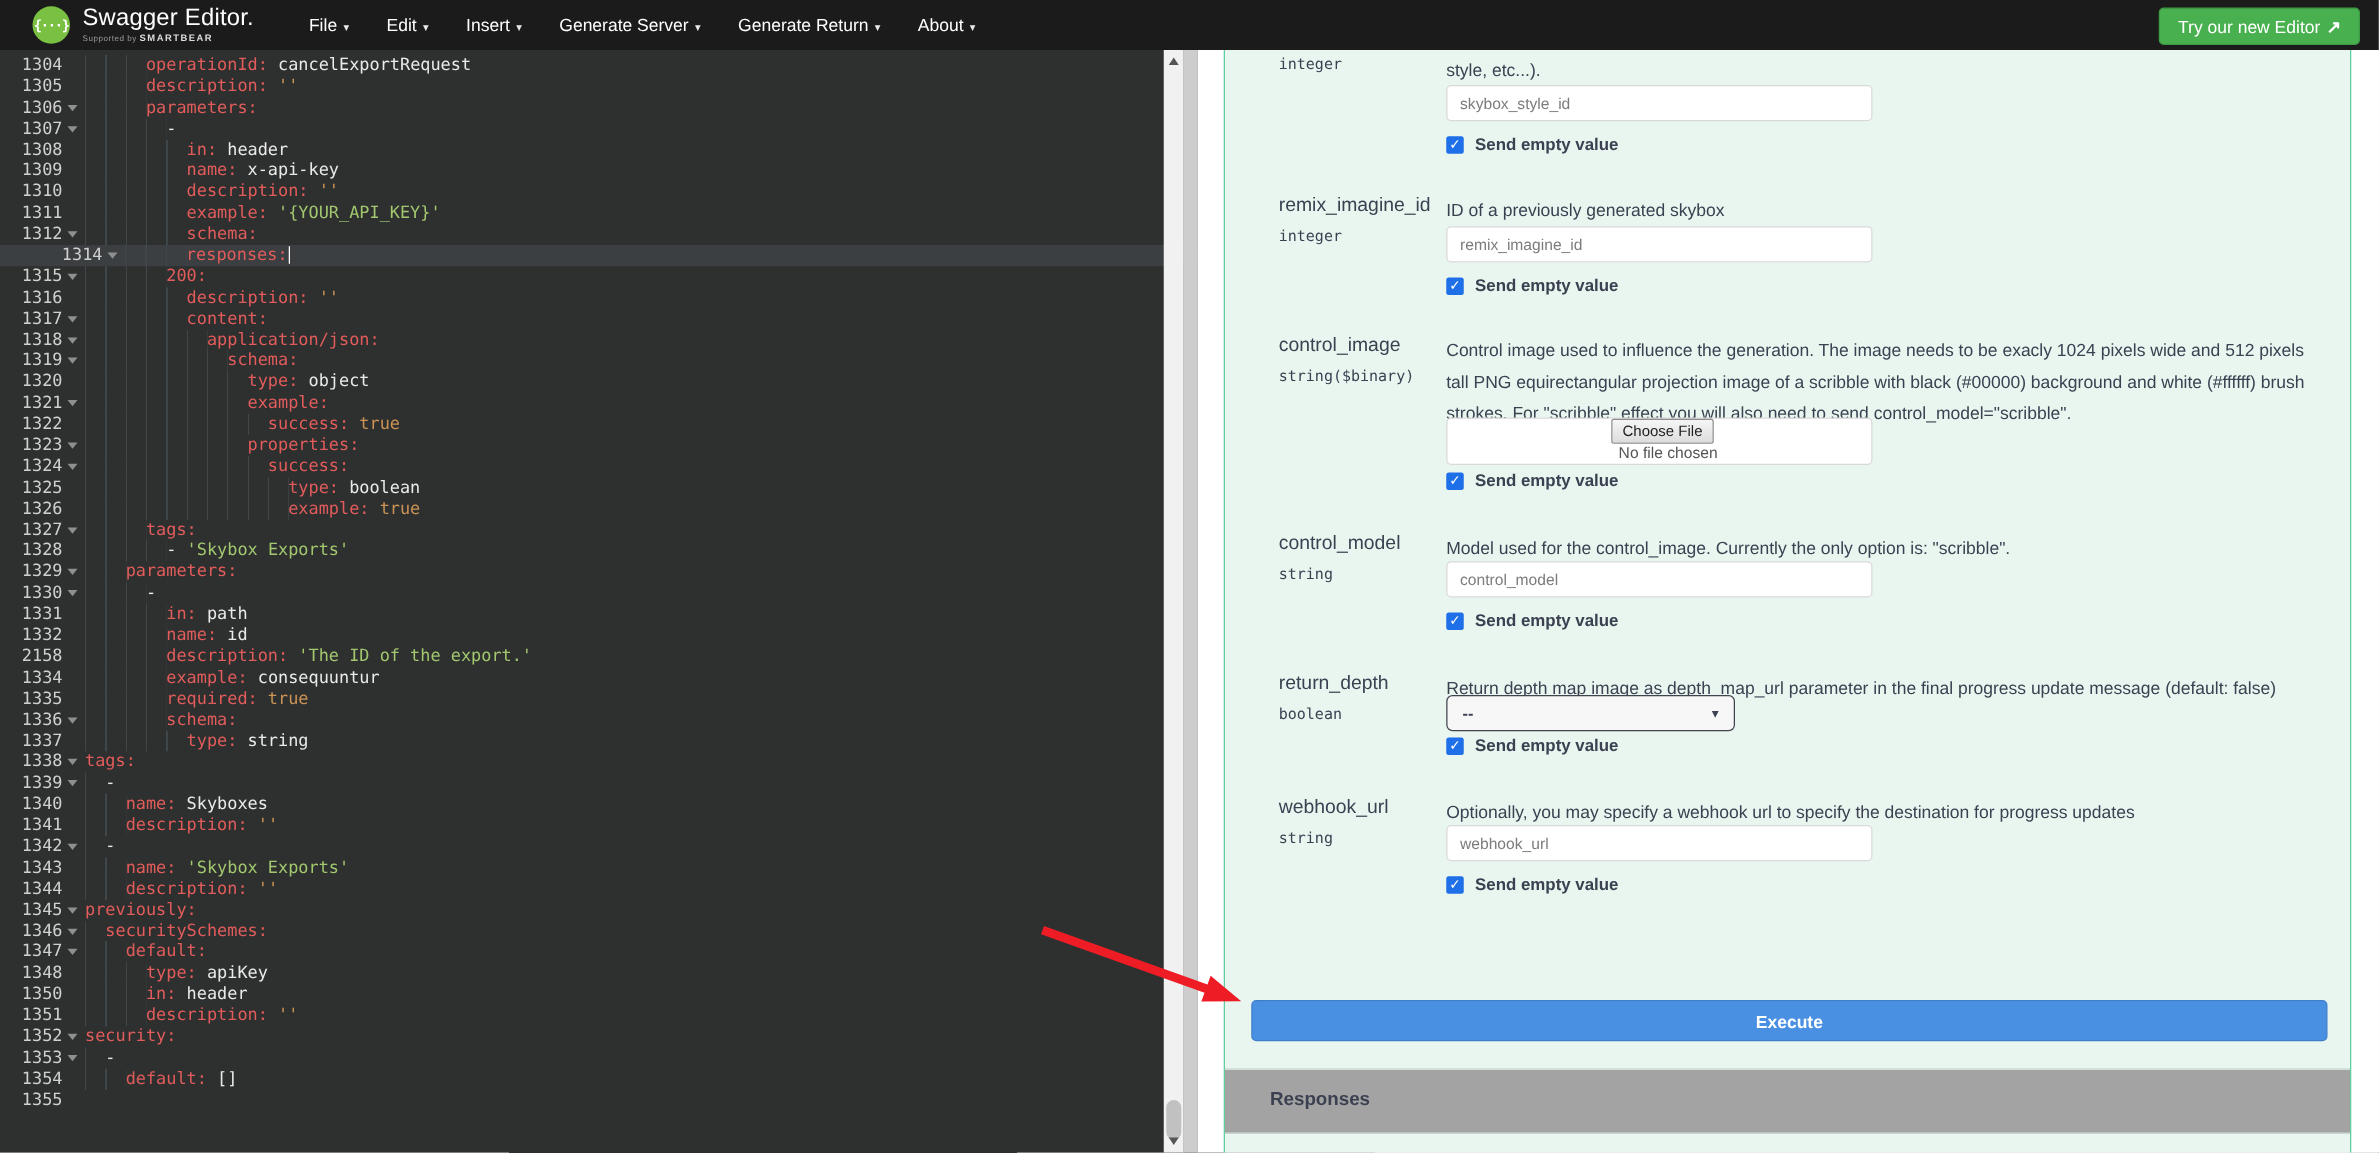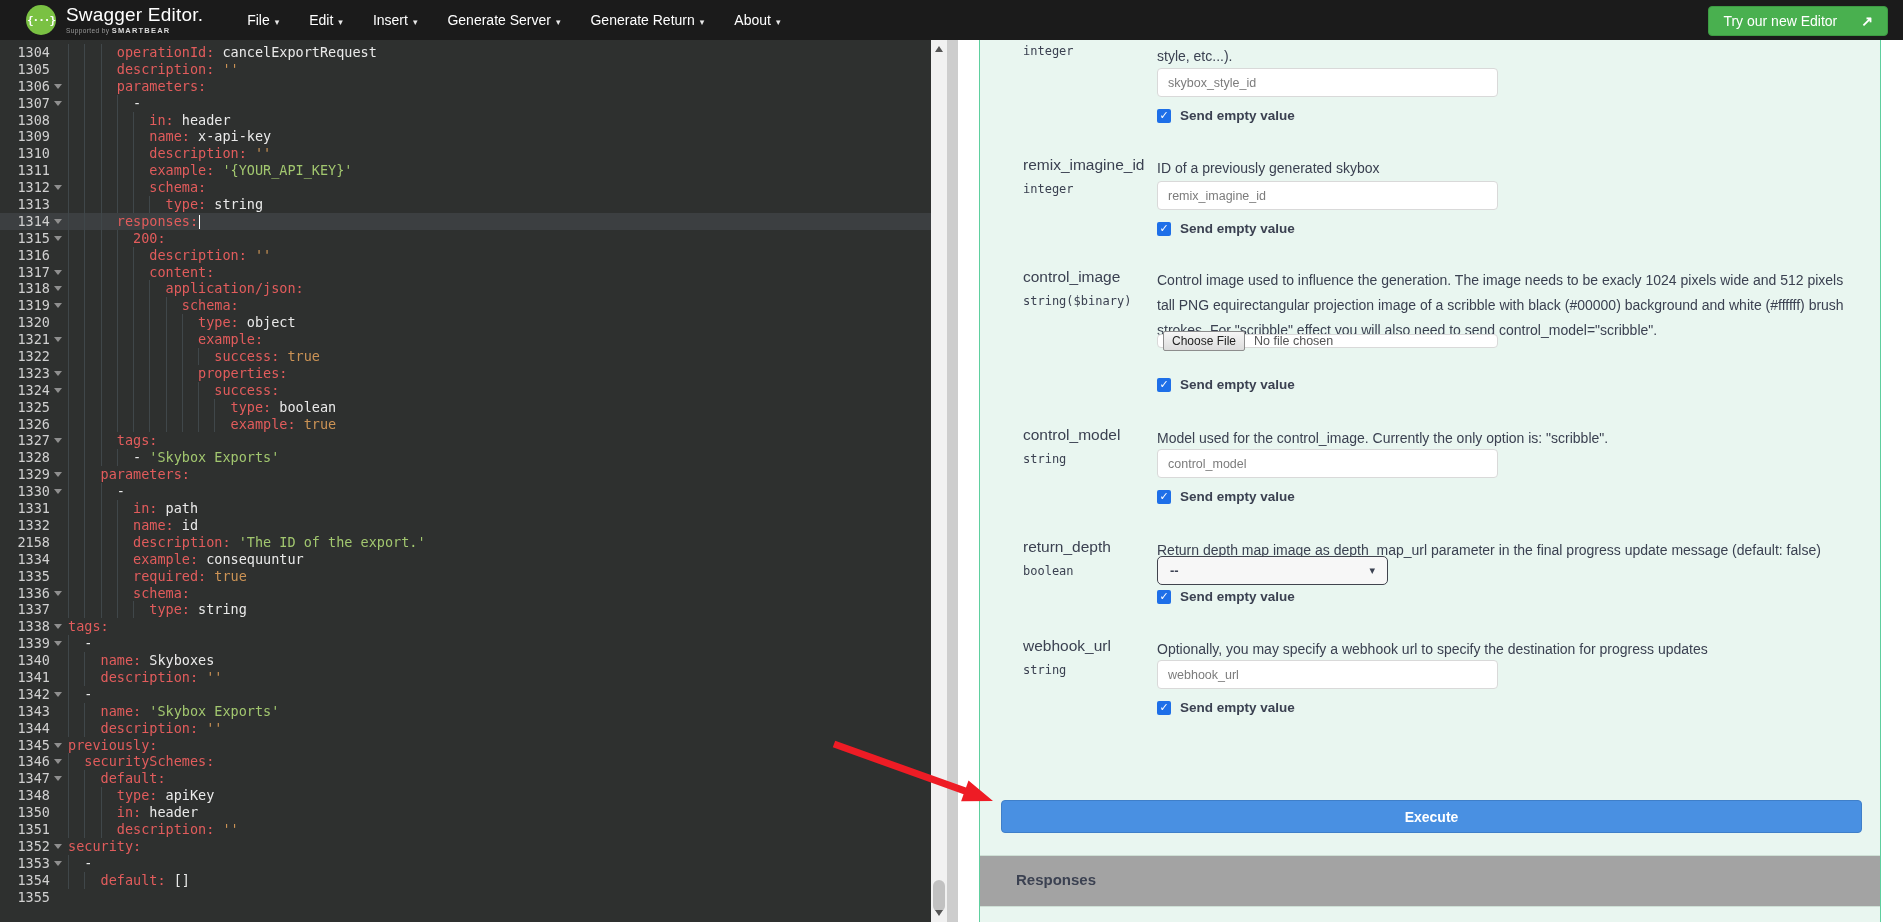--- a/index.html
+++ b/index.html
@@ -15,28 +15,28 @@
                  font-family:"DejaVu Sans Mono", monospace; font-size:11px; font-weight:bold; letter-spacing:-1px; }
   .brand { margin-left:10px; }
   .brand-title { color:#fff; font-size:19px; font-weight:400; letter-spacing:.2px; line-height:19px; }
   .brand-sub { font-size:6.5px; color:#9a9a9a; margin-top:2px; letter-spacing:.4px; }
   .brand-sub b { color:#dcdcdc; font-size:7.5px; letter-spacing:1.2px; }
   .menus { display:flex; margin-left:44px; gap:30px; }
   .menu-item { color:#fff; font-size:14px; cursor:pointer; white-space:nowrap; }
   .menu-item .caret { font-size:9px; margin-left:5px; color:#e8e8e8; }
   .cta { position:absolute; right:15px; top:6px; height:30px; padding:0 14px; background:#49b04f;
          border:1px solid #3d9b43; border-radius:4px; color:#fff; font-size:14px;
-         display:flex; align-items:center; gap:24px; cursor:pointer; }
+         display:flex; align-items:center; gap:5px; cursor:pointer; }
 
   
   .editor { position:absolute; left:0; top:40px; width:1100px; height:882px; background:#2e302f;
             overflow:hidden; font-family:"DejaVu Sans Mono", monospace; font-size:13.5px; }
   .elines { position:absolute; left:0; top:4px; width:100%; }
   .eline { height:16.9px; line-height:16.9px; white-space:pre; position:relative; }
-  .eline.cur { background:#3c3f41; }
+  .eline.cur { background:#3c3f41;padding-left:32px; }
   .ln { display:inline-block; width:50px; text-align:right; color:#d0d0d0; vertical-align:top; }
   .foldbox { display:inline-block; width:18px; vertical-align:top; position:relative; }
   .fold-tri { position:absolute; left:4px; top:6px; width:0; height:0;
               border-left:4px solid transparent; border-right:4px solid transparent;
               border-top:5px solid #8f8f8f; }
   .codeln { display:inline-block; vertical-align:top; }
   .ind { display:inline-block; height:16.9px; vertical-align:top;
          background:repeating-linear-gradient(to right, #40474a 0 1px, transparent 1px 2ch); }
   .tk { color:#e25c5c; } .tw { color:#eaeaea; } .ts { color:#a2c76f; } .to { color:#cc9355; }
   .cursor { display:inline-block; width:1px; height:14px; background:#ffffff; vertical-align:middle; margin-left:1px; }
@@ -60,22 +60,22 @@
   .pr1 .ptype { top:0; }
   .pcol { position:absolute; left:134px; right:0; top:0; }
   .pdesc { font-size:14px; color:#3b4151; line-height:25px; }
   .pctl { position:absolute; left:0; }
   .ctl-pr1{top:24px;} .ctl-pr2{top:25px;} .ctl-pr3{top:66px;} .ctl-pr4{top:23px;} .ctl-pr5{top:18px;} .ctl-pr6{top:23px;}
   .cbrow { position:absolute; left:0; display:flex; align-items:center; gap:9px; }
   .cb-pr1{top:64px;} .cb-pr2{top:65px;} .cb-pr3{top:109px;} .cb-pr4{top:63px;} .cb-pr5{top:51px;} .cb-pr6{top:63px;}
   .pinput { width:341px; height:29px; border:1px solid #d9d9d9; border-radius:4px; background:#fff;
             font-size:12.5px; padding:0 10px; color:#3b4151; outline:none; font-family:"Liberation Sans",sans-serif;}
   .pinput::placeholder { color:#7c7c7c; }
-  .filebox { width:341px; height:14px; border:1px solid #d9d9d9; border-radius:4px; background:#fff;
-             display:flex; align-items:center; padding-left:5px; }
+  .filebox { width:341px; height:38px; border:1px solid #d9d9d9; border-radius:4px; background:#fff;
+             display:flex; align-items:center; padding-left:5px;flex-direction:column; }
   .filebtn { height:20px; padding:0 8px; font-size:12px; color:#222; background:linear-gradient(#f6f6f6,#dddddd);
              border:1px solid #8d8d8d; border-radius:2px; display:flex; align-items:center; cursor:pointer; }
   .filetxt { font-size:12.5px; color:#545454; margin-left:9px; }
   .pselect { width:231px; height:29px; border:1.5px solid #41444e; border-radius:5px; background:#f7f7f7;
              display:flex; align-items:center; font-size:13px; font-weight:bold; color:#3b4151;
              padding:0 12px; justify-content:space-between; cursor:pointer; }
   .pselect .chev { font-size:11px; font-weight:normal; }
   .cbox { width:14px; height:14px; background:#1e6fe8; border-radius:2px; color:#fff; font-size:11px;
           display:flex; align-items:center; justify-content:center; cursor:pointer; }
   .cblabel { font-size:13.5px; font-weight:bold; color:#3b4151; }
@@ -121,21 +121,20 @@
   <div class="elines">
       <div class="eline"><span class="ln">1304</span><span class="foldbox"></span><span class="codeln"><span class="ind" style="width: 6ch;"></span><span class="tk">operationId:</span><span class="tw"> cancelExportRequest</span></span></div>
       <div class="eline"><span class="ln">1305</span><span class="foldbox"></span><span class="codeln"><span class="ind" style="width: 6ch;"></span><span class="tk">description:</span><span class="to"> ''</span></span></div>
       <div class="eline"><span class="ln">1306</span><span class="foldbox"><span class="fold-tri"></span></span><span class="codeln"><span class="ind" style="width: 6ch;"></span><span class="tk">parameters:</span></span></div>
       <div class="eline"><span class="ln">1307</span><span class="foldbox"><span class="fold-tri"></span></span><span class="codeln"><span class="ind" style="width: 8ch;"></span><span class="tw">-</span></span></div>
       <div class="eline"><span class="ln">1308</span><span class="foldbox"></span><span class="codeln"><span class="ind" style="width: 10ch;"></span><span class="tk">in:</span><span class="tw"> header</span></span></div>
       <div class="eline"><span class="ln">1309</span><span class="foldbox"></span><span class="codeln"><span class="ind" style="width: 10ch;"></span><span class="tk">name:</span><span class="tw"> x-api-key</span></span></div>
       <div class="eline"><span class="ln">1310</span><span class="foldbox"></span><span class="codeln"><span class="ind" style="width: 10ch;"></span><span class="tk">description:</span><span class="to"> ''</span></span></div>
       <div class="eline"><span class="ln">1311</span><span class="foldbox"></span><span class="codeln"><span class="ind" style="width: 10ch;"></span><span class="tk">example:</span><span class="ts"> '{YOUR_API_KEY}'</span></span></div>
       <div class="eline"><span class="ln">1312</span><span class="foldbox"><span class="fold-tri"></span></span><span class="codeln"><span class="ind" style="width: 10ch;"></span><span class="tk">schema:</span></span></div>
-      <div class="eline"><span class="ln">1313</span><span class="foldbox"></span><span class="codeln"><span class="ind" style="width: 12ch;"></span><span class="tk">type:</span><span class="tw"> string</span></span></div>
       <div class="eline cur"><span class="ln">1314</span><span class="foldbox"><span class="fold-tri"></span></span><span class="codeln"><span class="ind" style="width: 6ch;"></span><span class="tk">responses:</span><span class="cursor"></span></span></div>
       <div class="eline"><span class="ln">1315</span><span class="foldbox"><span class="fold-tri"></span></span><span class="codeln"><span class="ind" style="width: 8ch;"></span><span class="tk">200:</span></span></div>
       <div class="eline"><span class="ln">1316</span><span class="foldbox"></span><span class="codeln"><span class="ind" style="width: 10ch;"></span><span class="tk">description:</span><span class="to"> ''</span></span></div>
       <div class="eline"><span class="ln">1317</span><span class="foldbox"><span class="fold-tri"></span></span><span class="codeln"><span class="ind" style="width: 10ch;"></span><span class="tk">content:</span></span></div>
       <div class="eline"><span class="ln">1318</span><span class="foldbox"><span class="fold-tri"></span></span><span class="codeln"><span class="ind" style="width: 12ch;"></span><span class="tk">application/json:</span></span></div>
       <div class="eline"><span class="ln">1319</span><span class="foldbox"><span class="fold-tri"></span></span><span class="codeln"><span class="ind" style="width: 14ch;"></span><span class="tk">schema:</span></span></div>
       <div class="eline"><span class="ln">1320</span><span class="foldbox"></span><span class="codeln"><span class="ind" style="width: 16ch;"></span><span class="tk">type:</span><span class="tw"> object</span></span></div>
       <div class="eline"><span class="ln">1321</span><span class="foldbox"><span class="fold-tri"></span></span><span class="codeln"><span class="ind" style="width: 16ch;"></span><span class="tk">example:</span></span></div>
       <div class="eline"><span class="ln">1322</span><span class="foldbox"></span><span class="codeln"><span class="ind" style="width: 18ch;"></span><span class="tk">success:</span><span class="to"> true</span></span></div>
       <div class="eline"><span class="ln">1323</span><span class="foldbox"><span class="fold-tri"></span></span><span class="codeln"><span class="ind" style="width: 16ch;"></span><span class="tk">properties:</span></span></div>

